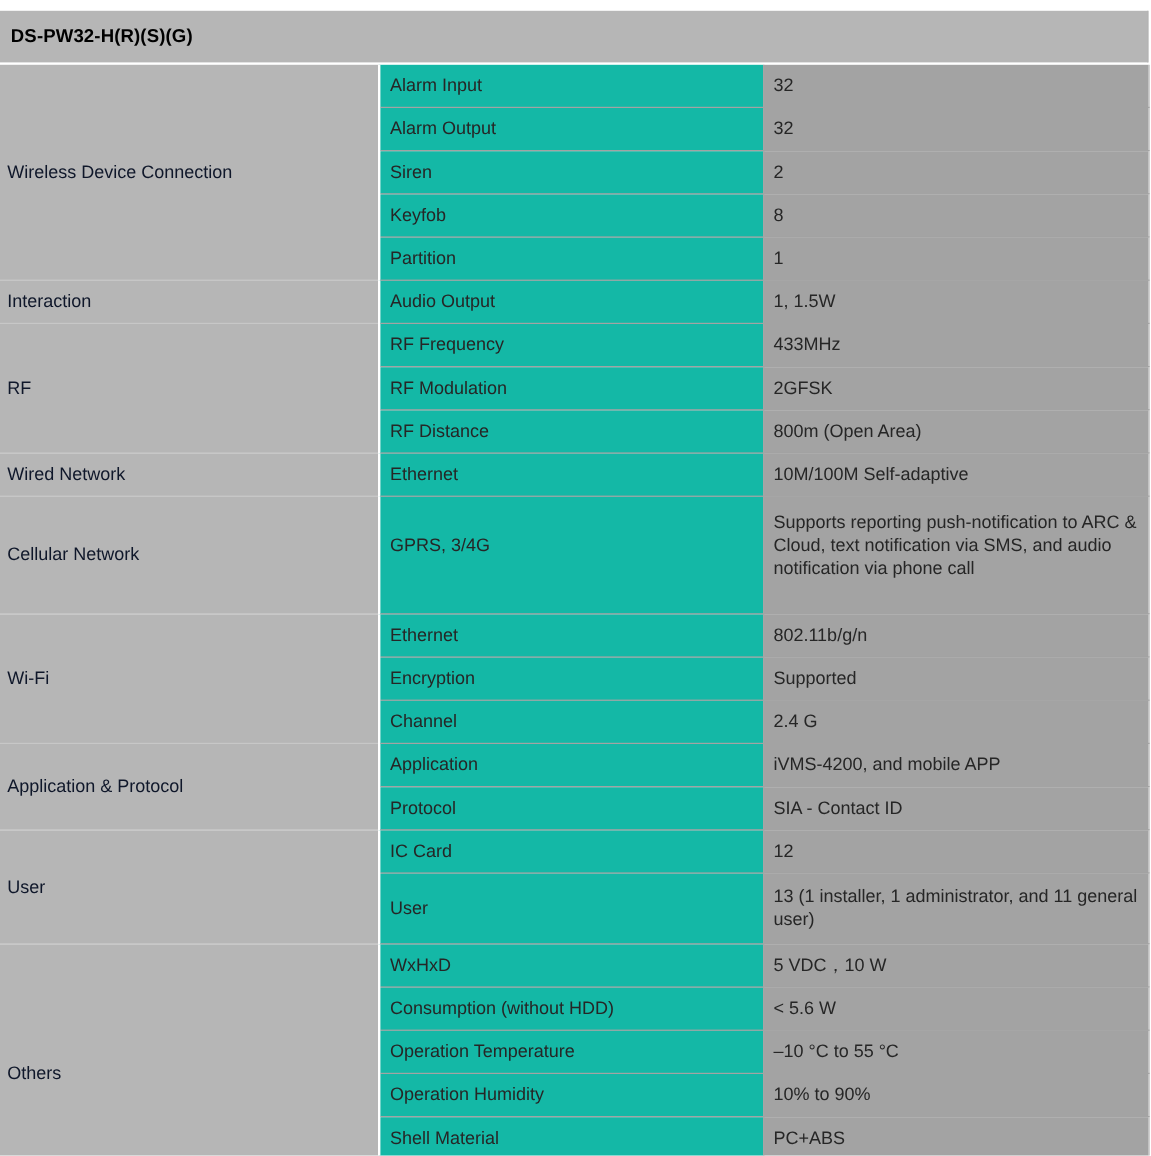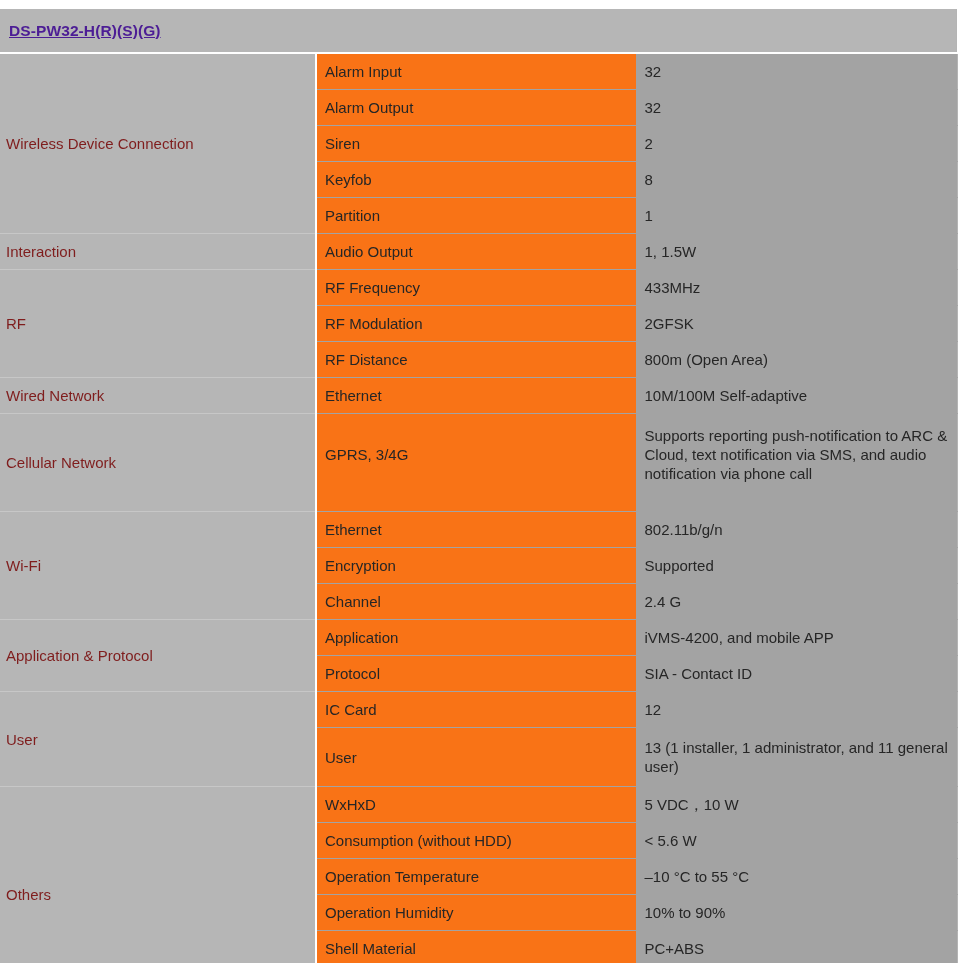--- a/index.html
+++ b/index.html
@@ -24,47 +24,46 @@
   .model-header {
     width: 957px; height: 43px;
     background: var(--header-bg);
     display: flex; align-items: center;
     padding-left: 9px;
     border-right: 1px solid var(--outer-border);
   }
   .model-header .title {
     font-weight: bold;
     font-size: 15.5px;
-    color: #4c1d95;
+    color: #000000;
     letter-spacing: 0.1px;
-    text-decoration: underline;
   }
 
   table.spec {
     margin-top: 2px;
     border-collapse: collapse;
     table-layout: fixed;
     width: 957px;
     font-size: 15px;
     line-height: 19px;
   }
   td, th { height: 35px; vertical-align: middle; text-align: left; }
 
   th.cat {
     background: var(--cat-bg);
     font-weight: normal;
     padding: 8px 6px 8px 6px;
     border-top: 1px solid var(--group-border);
     border-right: 2px solid #ffffff;
-    color: #7f1d1d;
+    color: #0f172a;
   }
   th.cat.first { border-top: none; }
 
   td.prop {
-    background: #f97316;
+    background: #14b8a6;
     padding: 8px 8px;
     border-left: 2px solid #ffffff;
     border-bottom: 1px solid var(--row-border);
     border-right: 1px solid var(--row-border);
   }
   td.val {
     background: #a3a3a3;
     padding: 8px 8px;
     border-bottom: 1px solid var(--row-border);
     border-right: 1px solid var(--outer-border);

